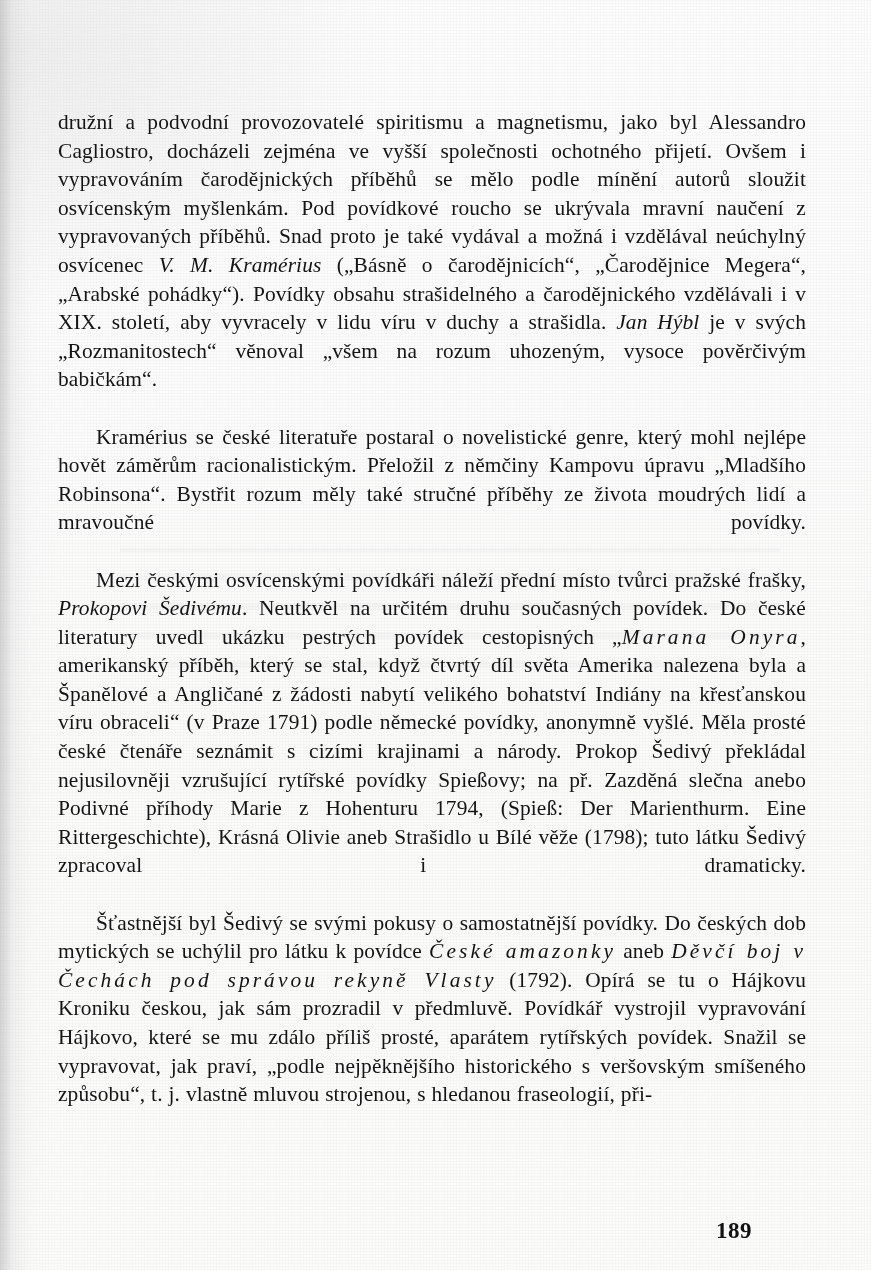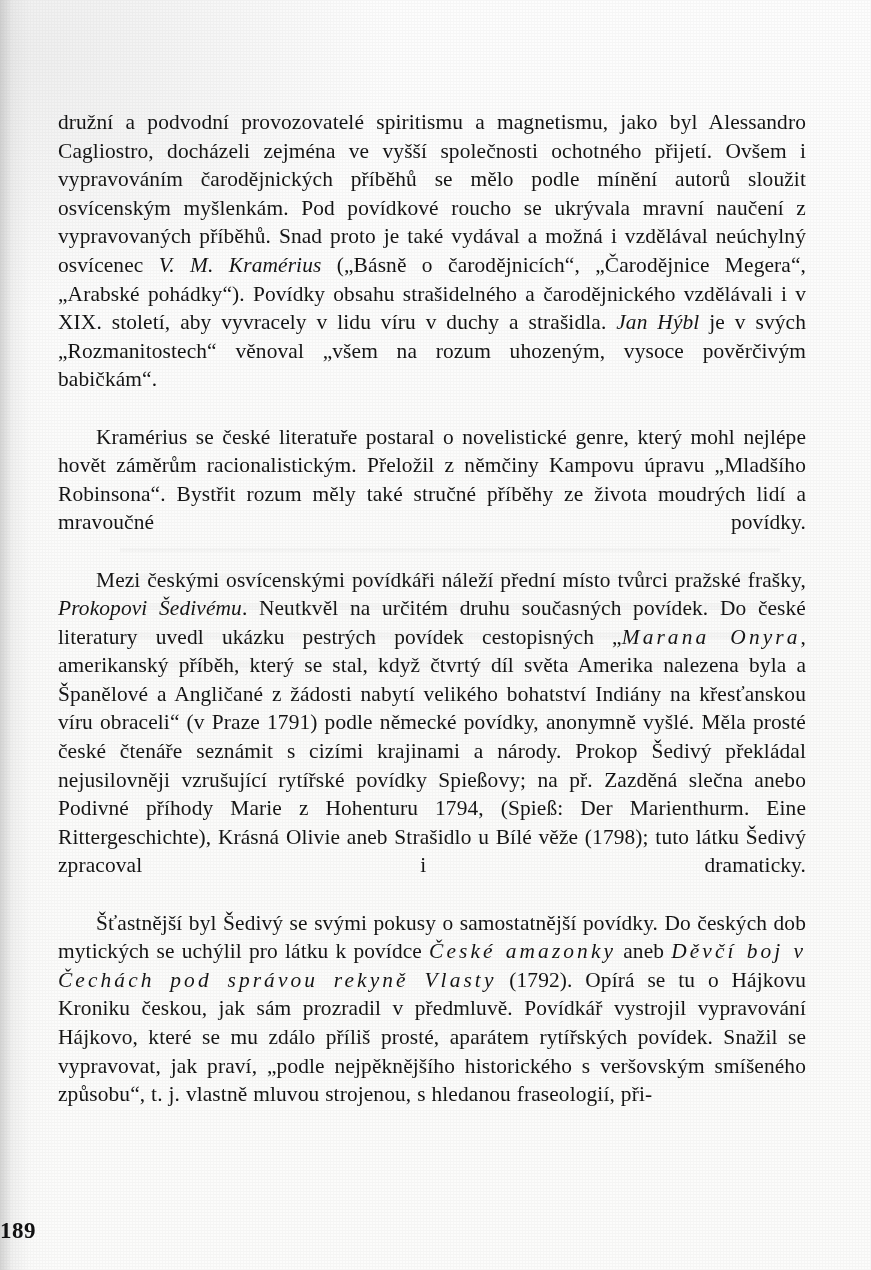--- a/index.html
+++ b/index.html
@@ -76,20 +76,21 @@
   .it { font-style: italic; }
 
   
   .sp { letter-spacing: 3.1px; font-style: italic; }
 
   #pagenum {
     position: absolute;
     left: 0;
     top: 1218px;
     width: 752px;
+    text-align: right;
     font-family: "Liberation Serif", "DejaVu Serif", serif;
     font-size: 23px;
     font-weight: bold;
     color: #111111;
     letter-spacing: 0.5px;
   }
 </style>
 </head>
 <body>
 

